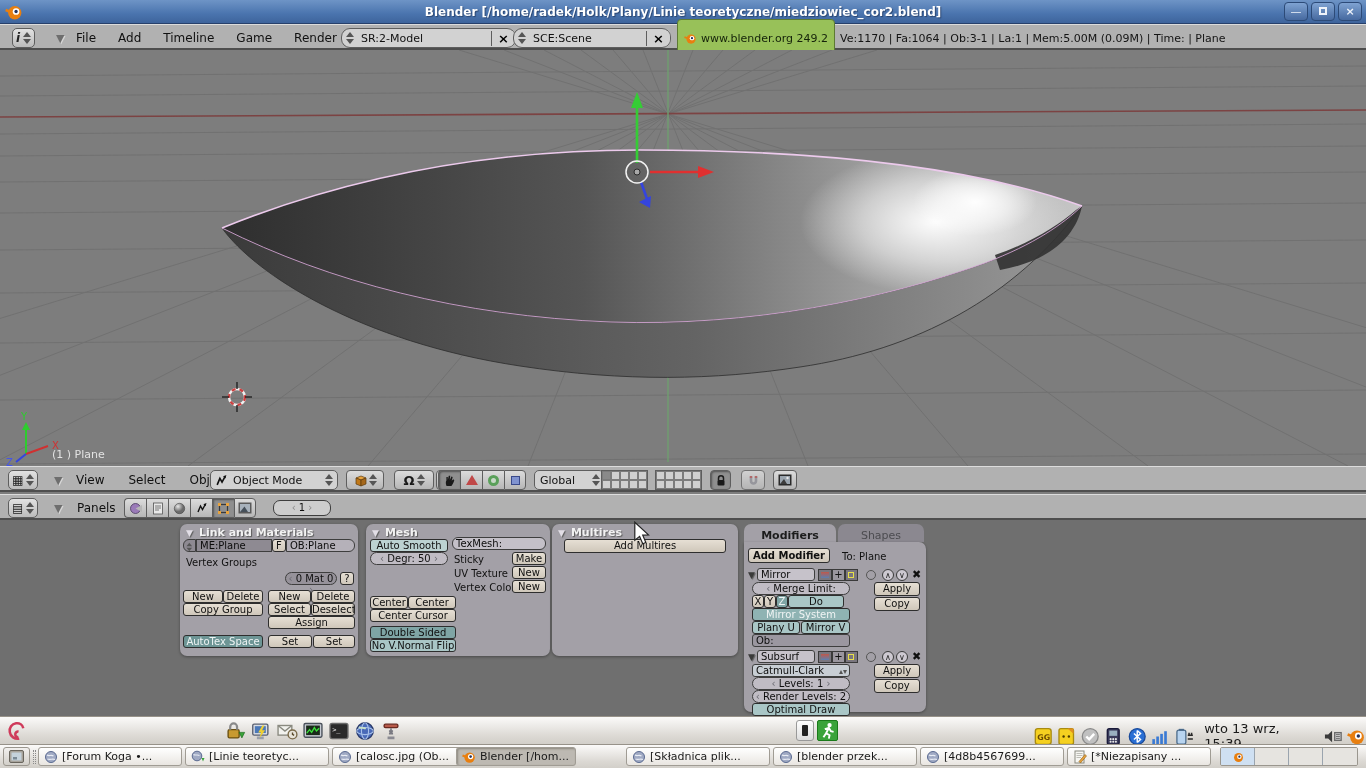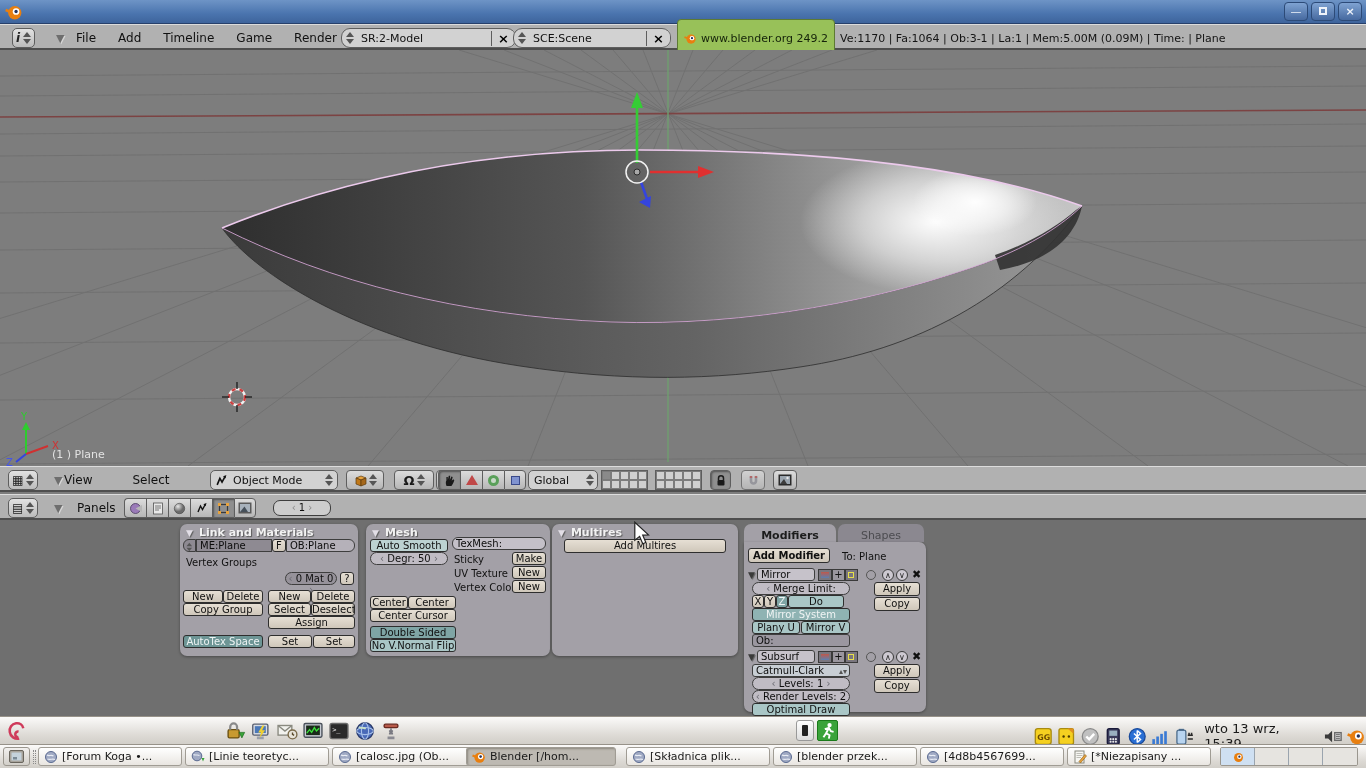--- a/index.html
+++ b/index.html
@@ -72,20 +72,21 @@
 
 <div id="screen">
 
   <div id="titlebar" class="abs">
     <svg class="abs" style="left:5px;top:3px" width="18" height="18" viewBox="0 0 14 14">
       <path d="M0.5,5.5 L4.5,7" stroke="#e87f10" stroke-width="2"></path>
       <circle cx="7.6" cy="7.6" r="5.2" fill="#e87f10"></circle>
       <circle cx="8.6" cy="6.6" r="2.6" fill="#ffffff"></circle>
       <circle cx="8.6" cy="6.6" r="1.3" fill="#27335a"></circle>
     </svg>
+    <span class="t">Blender [/home/radek/Holk/Plany/Linie teoretyczne/miedziowiec_cor2.blend]</span>
     <div class="abs" style="right:4px;top:2px;display:flex;gap:3px">
       <div class="winbtn">—</div>
       <div class="winbtn"><span style="display:inline-block;width:8px;height:8px;border:2px solid #eef3fa"></span></div>
       <div class="winbtn" style="font-weight:bold">×</div>
     </div>
   </div>
 
   <div class="bhdr abs" style="top:24px">
     <div class="row" style="left:12px">
       <div class="wtype">
@@ -249,21 +250,21 @@
         <span class="glyph">▦</span>
         <span class="steppers">
             <span class="tri-u"></span>
             <span class="tri-d"></span>
           </span>
       </div>
     </div>
     <div class="row" style="left:54px">
         <span class="coll">▼</span>
       </div>
-    <div class="row" style="left:60px;gap:32px">
+    <div class="row" style="left:72px;gap:16px">
       <span class="menu">View</span>
       <span class="menu">Select</span>
       <span class="menu">Object</span>
     </div>
     <div class="row" style="left:210px">
       <div class="selwidget" style="width:128px;border-radius:5px">
         <svg width="13" height="13" viewBox="0 0 12 12" style="margin-left:4px">
           <path d="M2,10 L4.5,4 L6.5,7.5 L9.5,2" stroke="#111" fill="none" stroke-width="1.5"></path>
           <polygon points="10.5,1 7.4,2.2 9.6,4.2" fill="#111"></polygon>
         </svg>
@@ -315,21 +316,21 @@
         <div class="hbtn" style="width:22px">
           <span style="width:0;height:0;border-left:6px solid transparent;border-right:6px solid transparent;border-bottom:10px solid #c04848"></span>
         </div>
         <div class="hbtn" style="width:22px">
           <span style="width:11px;height:11px;border:3px solid #5aa05a;border-radius:50%;background:#c8d8c8"></span>
         </div>
         <div class="hbtn" style="width:22px">
           <span style="width:9px;height:9px;background:#8093d0;border:1px solid #3a4a8a"></span>
         </div>
       </div>
-      <div class="selwidget" style="width:70px;margin-left:2px;border-radius:5px">
+      <div class="selwidget" style="width:70px;margin-left:8px;border-radius:5px">
         <span class="seg" style="flex:1">Global</span>
         <span class="steppers" style="margin-right:3px">
             <span class="tri-u"></span>
             <span class="tri-d"></span>
           </span>
       </div>
     </div>
     <div class="row" style="left:601px">
       <div class="layergrid">
         <div class="on"></div>
@@ -742,21 +743,21 @@
       </svg>
       <span>[Linie teoretyc...</span>
     </div>
     <div class="taskbtn" style="left:332px;width:144px">
       <svg width="14" height="14" viewBox="0 0 14 14" style="margin-right:4px;flex:none">
         <circle cx="7" cy="7" r="5.5" fill="#a0aac4" stroke="#5a6a90"></circle>
           <path d="M3,5 C5,6.5 7,4.5 9.5,6 M3.5,9 C6,10 9,8.5 11,9.5" stroke="#e8ecf4" stroke-width="1.2" fill="none"></path>
       </svg>
       <span>[calosc.jpg (Ob...</span>
     </div>
-    <div class="taskbtn active" style="left:466px;width:150px">
+    <div class="taskbtn active" style="left:456px;width:120px">
       <svg width="14" height="14" viewBox="0 0 14 14" style="margin-right:4px;flex:none">
         <path d="M0.5,5.5 L4.5,7" stroke="#e87f10" stroke-width="2"></path>
         <circle cx="7.6" cy="7.6" r="5.2" fill="#e87f10"></circle>
           <circle cx="8.6" cy="6.6" r="2.6" fill="#fff"></circle>
           <circle cx="8.6" cy="6.6" r="1.3" fill="#27335a"></circle>
       </svg>
       <span>Blender [/hom...</span>
     </div>
     <div class="taskbtn" style="left:626px;width:144px">
       <svg width="14" height="14" viewBox="0 0 14 14" style="margin-right:4px;flex:none">

